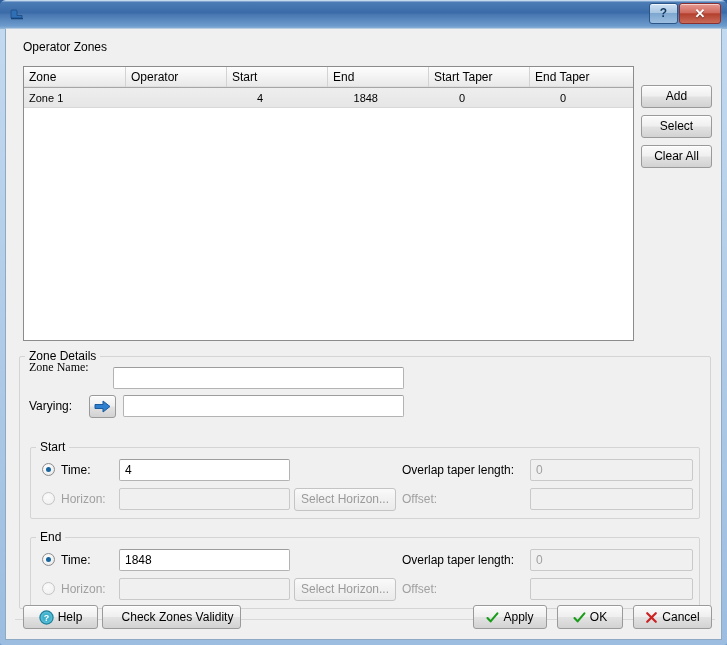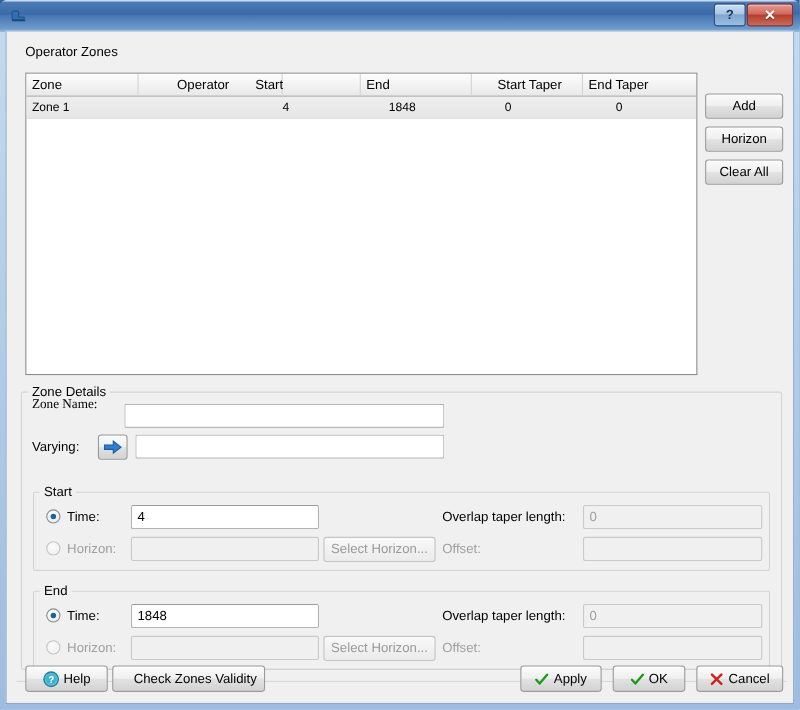--- a/index.html
+++ b/index.html
@@ -215,39 +215,39 @@
     <div id="btn-close">✕</div>
   </div>
 
   <div id="client">
 
     <div class="group-title" style="left:13px; top:11px;">Operator Zones</div>
 
     <div id="table-wrap">
       <div id="thead">
         <div class="th" style="left:0px; width:102px;">Zone</div>
-        <div class="th" style="left:102px; width:101px;margin-left:30px;">Operator</div>
+        <div class="th" style="left:102px; width:101px;">Operator</div>
         <div class="th" style="left:203px; width:101px;">Start</div>
         <div class="th" style="left:304px; width:101px;">End</div>
-        <div class="th" style="left:405px; width:101px;text-align:center;">Start Taper</div>
+        <div class="th" style="left:405px; width:101px;">Start Taper</div>
         <div class="th" style="left:506px; width:103px; border-right:none;">End Taper</div>
       </div>
 
       <div id="trow">
         <div class="td" style="left:5px;   width:97px;">Zone 1</div>
         <div class="td" style="left:107px; width:96px;"></div>
         <div class="td" style="left:203px; width:36px; text-align:right;">4</div>
         <div class="td" style="left:304px; width:50px; text-align:right;">1848</div>
         <div class="td" style="left:405px; width:36px; text-align:right;">0</div>
         <div class="td" style="left:506px; width:36px; text-align:right;">0</div>
       </div>
     </div>
 
     <div class="btn" style="left:635px; top:56px; width:71px; height:23px; line-height:21px;">Add</div>
-    <div class="btn" style="left:635px; top:86px; width:71px; height:23px; line-height:21px;">Horizon</div>
+    <div class="btn" style="left:635px; top:86px; width:71px; height:23px; line-height:21px;">Select</div>
     <div class="btn" style="left:635px; top:116px; width:71px; height:23px; line-height:21px;">Clear All</div>
 
     <div class="group-box" style="left:13px; top:327px; width:692px; height:253px;"></div>
     <div class="group-title" style="left:19px; top:320px;">Zone Details</div>
 
     <div class="label" style="left:23px; top:328px;font-family:Liberation Serif, serif;">Zone Name:</div>
     <div class="input" style="left:107px; top:338px; width:291px;"></div>
 
     <div class="label" style="left:23px; top:367px;">Varying:</div>
     <div class="btn small-arrow" style="left:83px; top:366px; width:27px; height:23px;">

